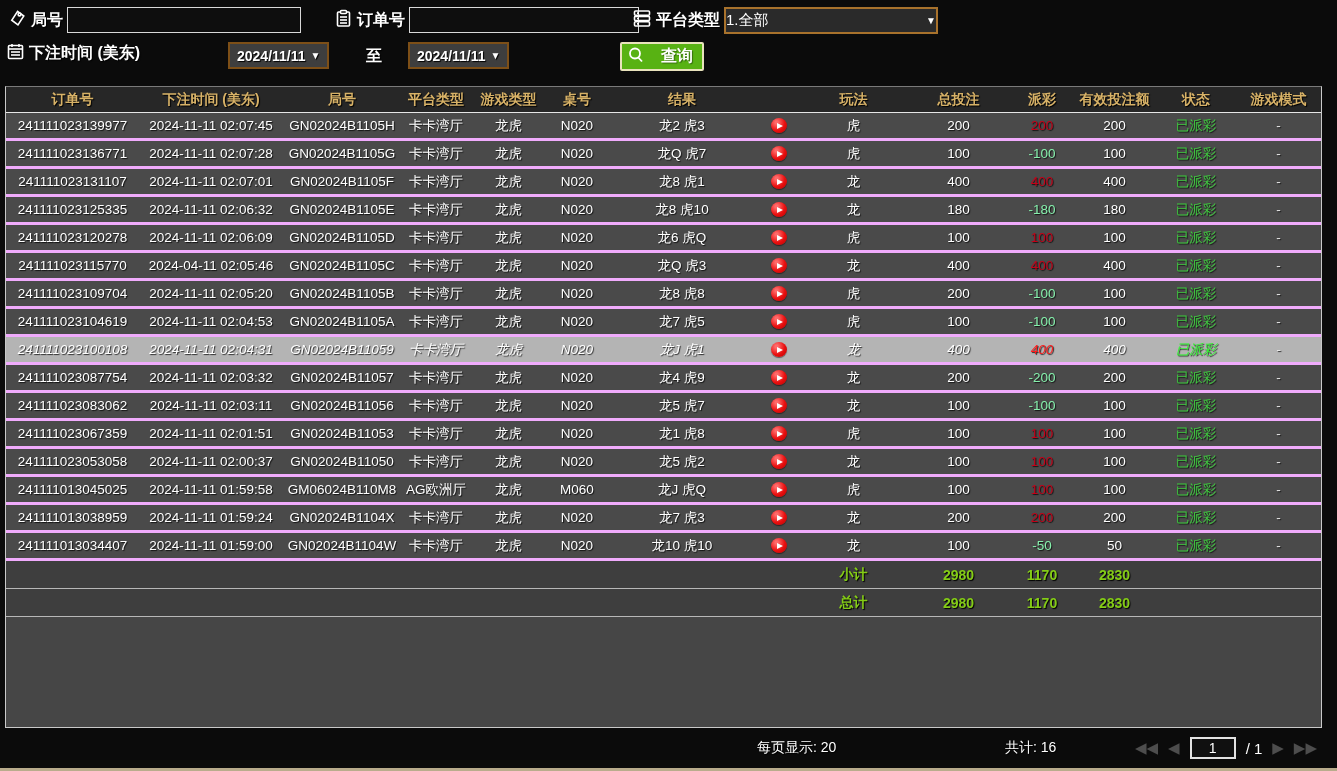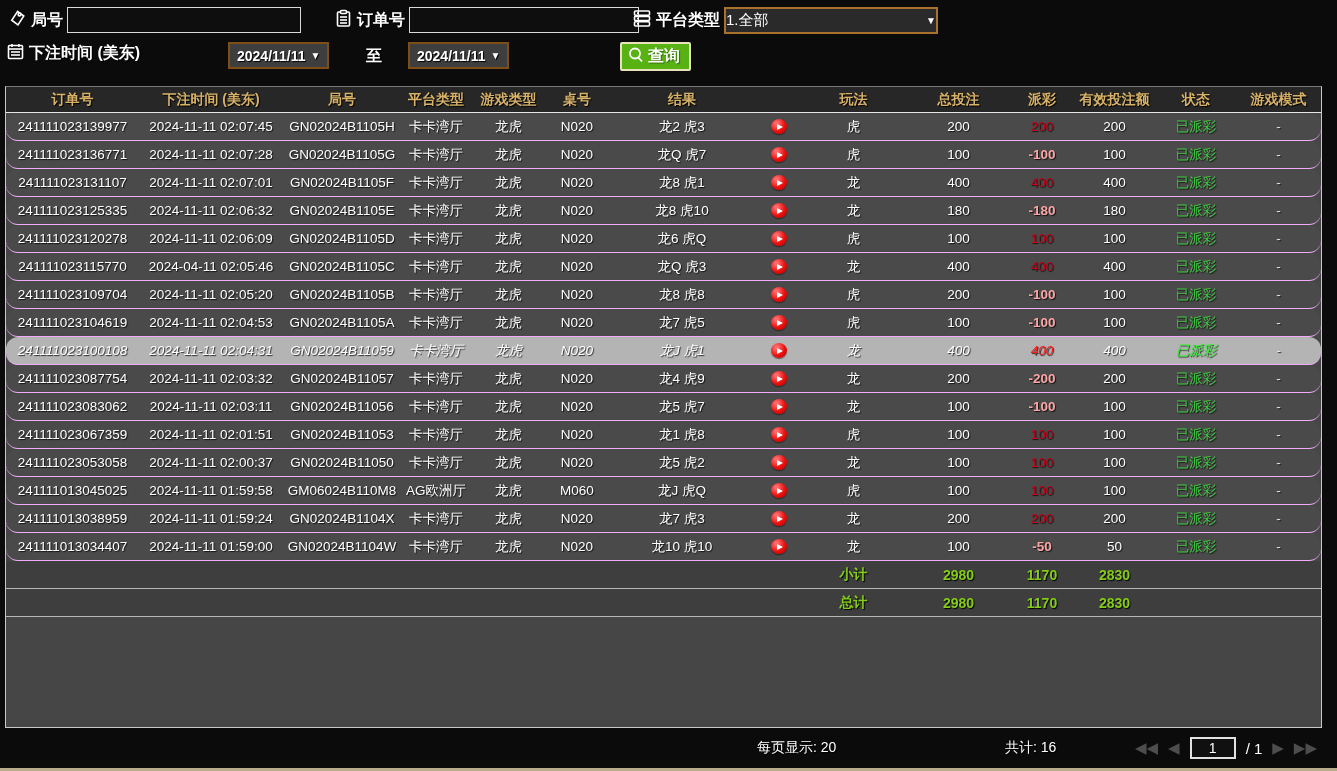--- a/index.html
+++ b/index.html
@@ -31,42 +31,42 @@
   }
   .date-btn {
     background:#3e3e3e; border:2px solid #7d4f17; height:27px; color:#fff;
     font-weight:bold; font-size:14px; padding:0 7px; display:flex; align-items:center; gap:5px;
     cursor:pointer; text-shadow:1px 1px 1px #000;
   }
   .caret { font-size:10px; color:#fff; }
   .query-btn {
     background:#58b213; border:2px solid #e9e3bc; border-radius:2px; height:29px;
     color:#fff; font-weight:bold; font-size:16px; padding:0 9px 0 5px;
-    display:flex; align-items:center; gap:3px; cursor:pointer; text-shadow:1px 1px 1px rgba(0,0,0,.4);
+    display:flex; align-items:center; gap:16px; cursor:pointer; text-shadow:1px 1px 1px rgba(0,0,0,.4);
   }
 
   
   .grid-cols {
     display:grid;
     grid-template-columns:133px 144px 118px 70px 75px 62px 148px 45px 105px 105px 62px 83px 80px 85px;
   }
   .table-wrap {
     position:absolute; left:5px; top:86px; width:1317px; height:642px;
     background:#464646; border:1px solid #c9c9c9; border-top:1px solid #7a7a7a;
   }
   .thead { height:26px; background:#272727; align-items:center; border-bottom:1px solid #e6e6e6; }
   .th { color:#d8b267; font-weight:bold; font-size:14px; text-align:center; text-shadow:1px 1px 1px #000; white-space:nowrap; }
   .tr {
     height:28px; background:#4a4a4a; align-items:center;
-    border-bottom:1px solid #f0abfc; cursor:pointer;border-radius:12px;
+    border-bottom:3px solid #f0abfc; cursor:pointer;
   }
   .tr.selected { background:#b4b4b4;font-style:italic; }
   .td { font-size:13.5px; text-align:center; color:#fff; text-shadow:1px 1px 1px rgba(0,0,0,.75); white-space:nowrap; }
   .td.pos { color:#c50018; }
-  .td.neg { color:#fca5a5;font-weight:bold; }
+  .td.neg { color:#86efac; }
   .tr.selected .td.pos { color:#ff1c1c; }
   .td.status { color:#3fca3f; }
   .tr.selected .td.status { color:#30f430; }
   .td.mode { color:#e8e8e8; }
   .play-wrap { display:flex; justify-content:center; align-items:center; }
   .play-btn {
     width:16px; height:15px; border-radius:50%;
     background:radial-gradient(circle at 35% 30%, #ff6a6a 10%, #e90f0f 55%, #b40000 100%);
     display:flex; align-items:center; justify-content:center; cursor:pointer;
     box-shadow:0 1px 1px rgba(0,0,0,.5);

